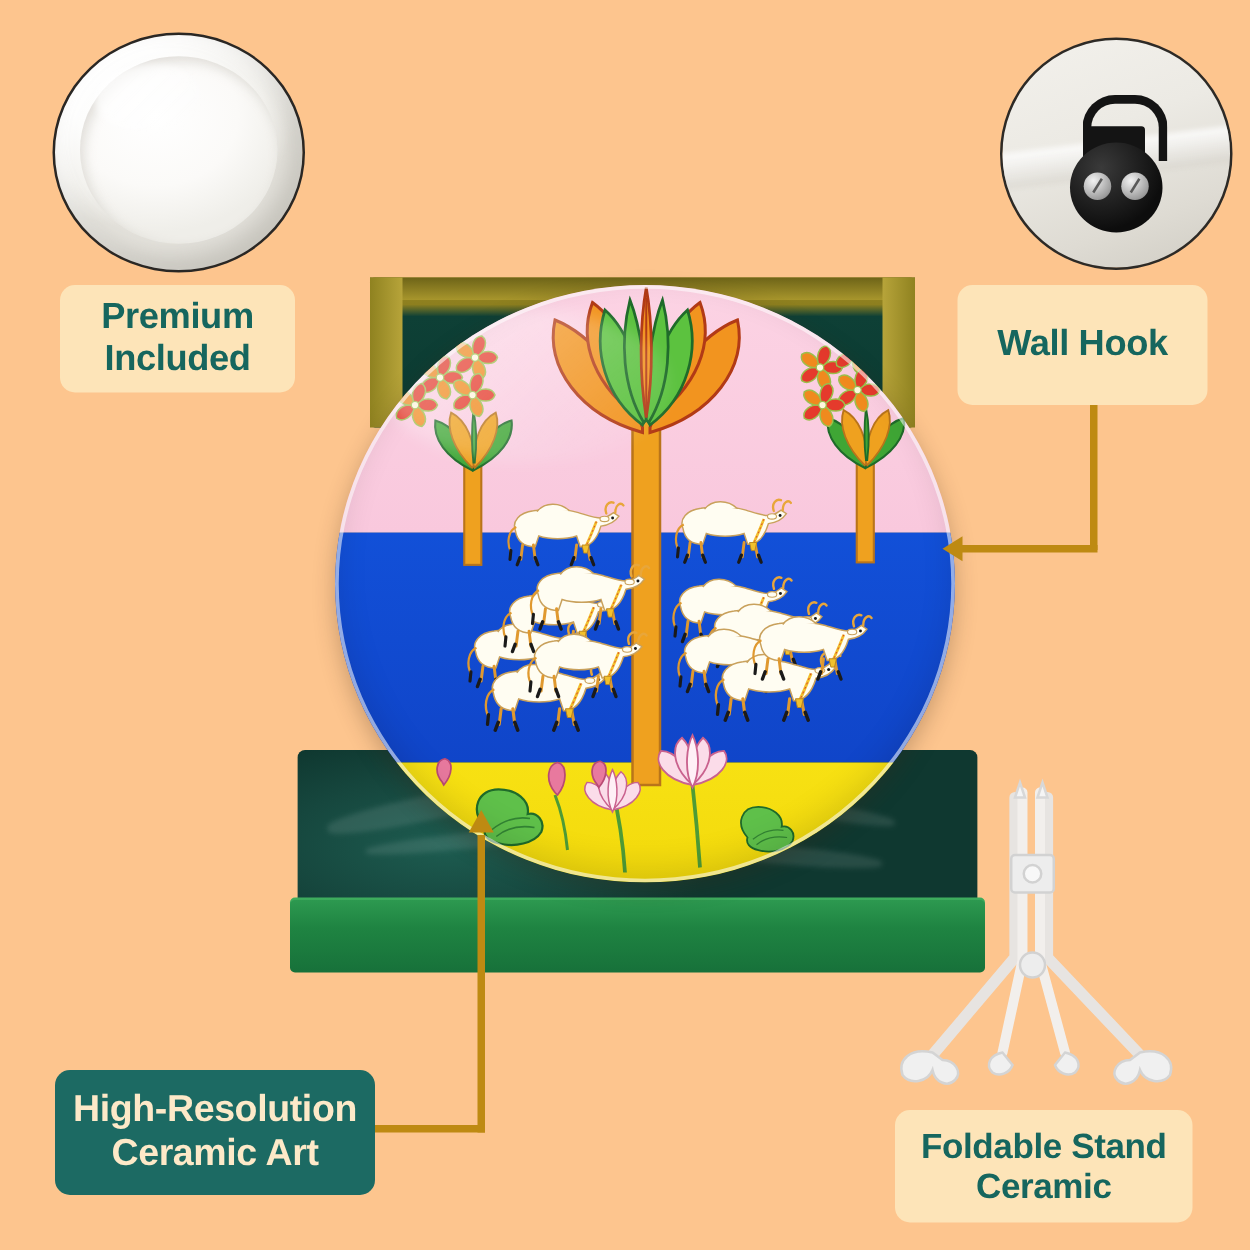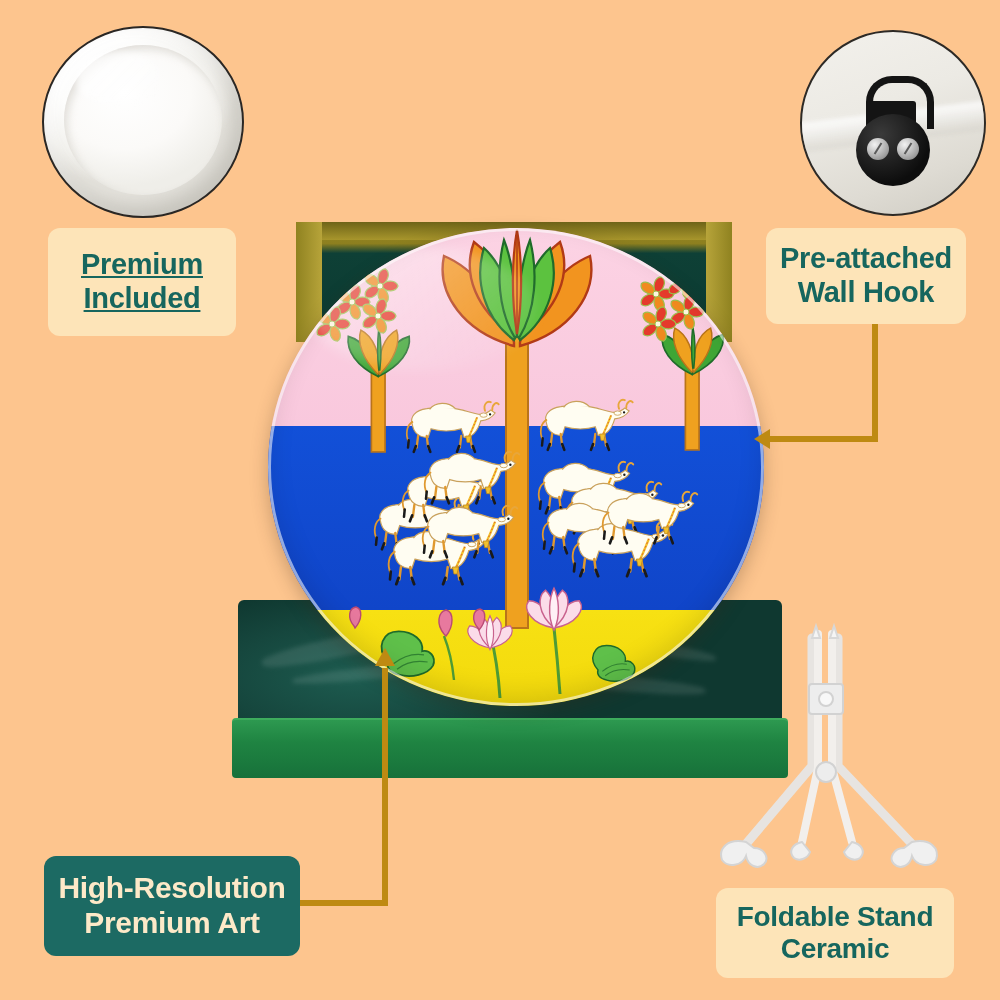--- a/index.html
+++ b/index.html
@@ -18,21 +18,21 @@
     text-align:center;
     line-height:1.16;
     font-weight:700;
     letter-spacing:-0.3px;
     display:flex;flex-direction:column;justify-content:center;align-items:center;
   }
   .callout.cream{background:#FDE4B8;color:#16665E;}
   .callout.teal{background:#1C6A63;color:#FDE9C8;}
   .callout .ln{display:block;white-space:nowrap;}
 
-  #cal-premium{left:48px;top:228px;width:188px;height:108px;font-size:29px;text-decoration:underline;}
+  #cal-premium{left:48px;top:228px;width:188px;height:86px;font-size:29px;}
   #cal-hook{left:766px;top:228px;width:200px;height:96px;font-size:29px;}
   #cal-digital{left:44px;top:856px;width:256px;height:100px;font-size:30px;}
   #cal-stand{left:716px;top:888px;width:238px;height:90px;font-size:28px;}
 
   
   .conn{position:absolute;background:#BE8A12;}
   .arrow{position:absolute;width:0;height:0;}
 
   
   #conn-r-v{left:872px;top:324px;width:6px;height:116px;}
@@ -438,27 +438,26 @@
   <div class="conn" id="conn-l-h"></div>
   <div class="conn" id="conn-l-v"></div>
   <div class="arrow" id="arrow-l"></div>
 
   <div class="callout cream" id="cal-premium">
     <span class="ln">Premium</span>
     <span class="ln">Included</span>
   </div>
 
   <div class="callout cream" id="cal-hook">
-    <span class="ln">Pre-attached</span>
     <span class="ln">Wall Hook</span>
   </div>
 
   <div class="callout teal" id="cal-digital">
     <span class="ln">High-Resolution</span>
-    <span class="ln">Premium Art</span>
+    <span class="ln">Ceramic Art</span>
   </div>
 
   <div class="callout cream" id="cal-stand">
     <span class="ln">Foldable Stand</span>
     <span class="ln">Ceramic</span>
   </div>
 
 </div>
 
 </body></html>

